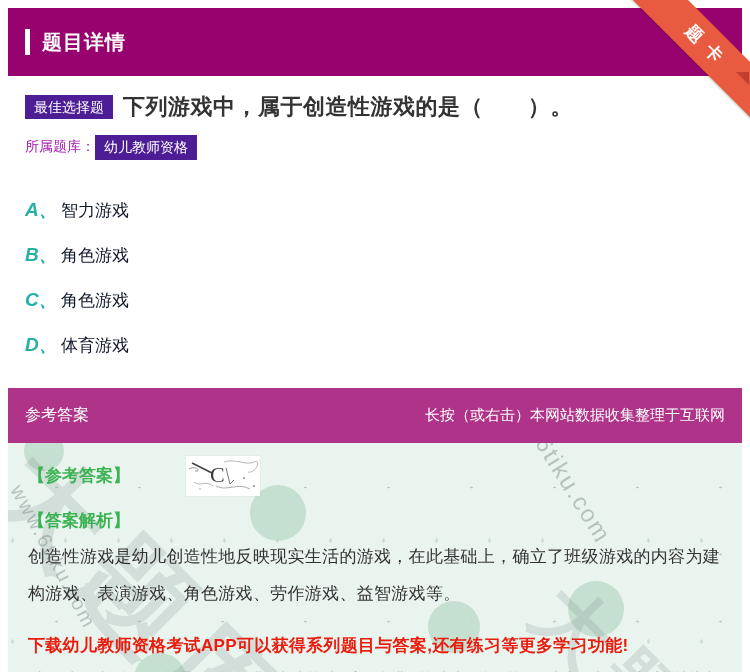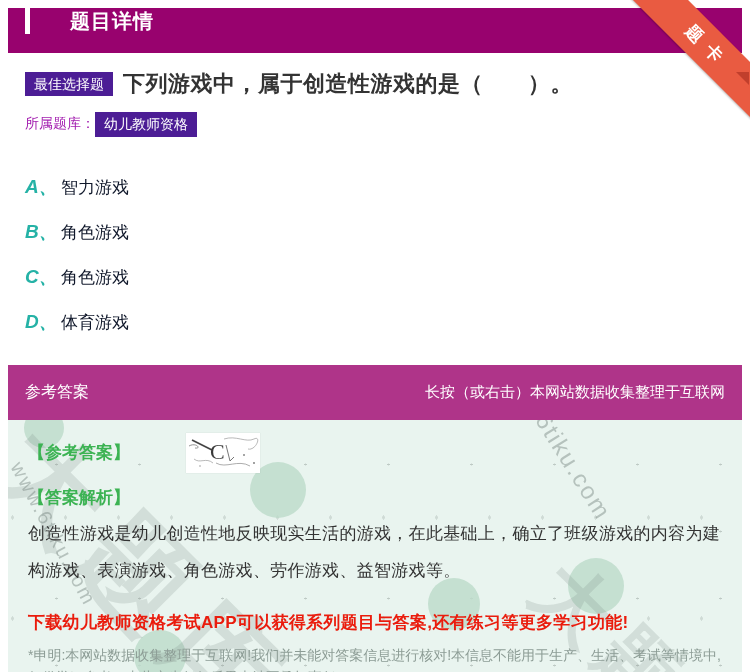--- a/index.html
+++ b/index.html
@@ -5,22 +5,22 @@
   * { margin:0; padding:0; box-sizing:border-box; }
   html,body { width:750px; }
   body {
     font-family:"Liberation Sans","DejaVu Sans",sans-serif;
     background:#ffffff;
   }
   .page { position:relative; width:750px; height:672px; background:#fff; overflow:hidden; }
 
   
   .top-bar {
-    margin:8px 8px 0 8px; height:45px; background:#98026e;
-    display:flex; align-items:flex-start;gap:28px;
+    margin:8px 8px 0 8px; height:68px; background:#98026e;
+    display:flex; align-items:center;
   }
   .accent { width:5px; height:26px; background:#ffffff; margin:0 12px 0 17px; }
   .page-title { color:#fff; font-size:20px; font-weight:bold; letter-spacing:1px; }
 
   
   .ribbon-wrap { position:absolute; top:0; right:0; width:120px; height:120px; overflow:hidden; z-index:5; }
   .ribbon {
     position:absolute; left:-14px; top:24px; width:176px; padding:8px 0;
     background:#e95b41; color:#fff; text-align:center;
     font-size:17px; font-weight:bold; letter-spacing:10px; text-indent:10px;

